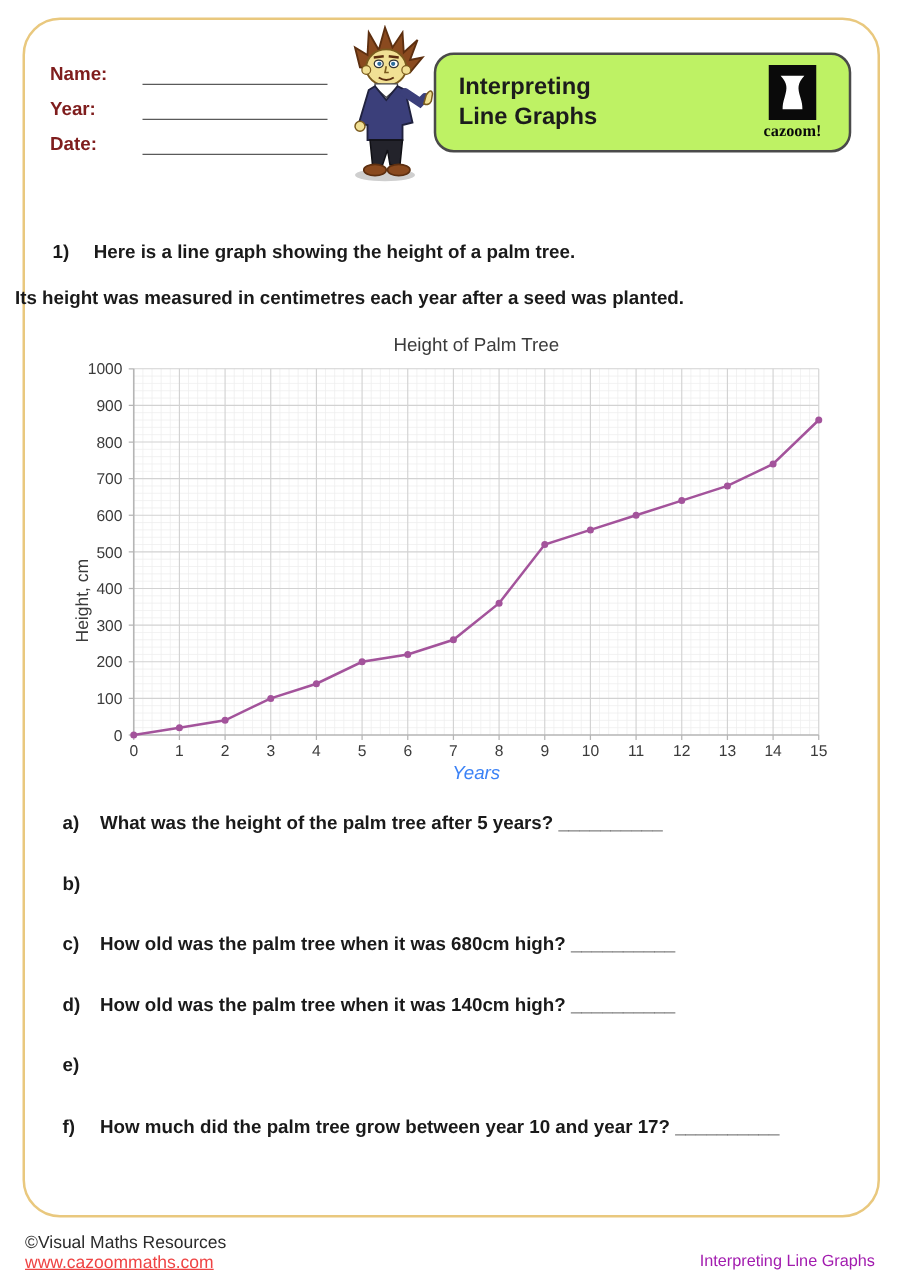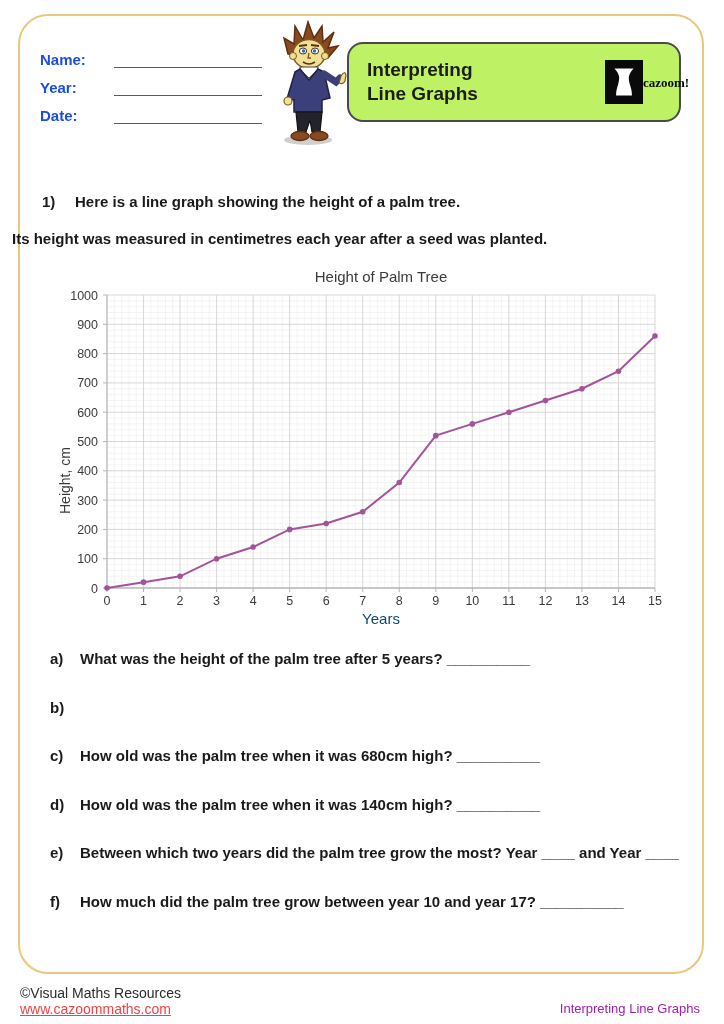--- a/index.html
+++ b/index.html
@@ -4,46 +4,46 @@
 <style>
   * { margin:0; padding:0; box-sizing:border-box; }
   html,body { width:724px; height:1024px; background:#ffffff; font-family:"Liberation Sans", sans-serif; position:relative; overflow:hidden; }
 
   .page-frame { position:absolute; left:18px; top:14px; width:686px; height:960px;
     border:2px solid #e9c87e; border-radius:30px; }
 
   
   .fields { position:absolute; left:40px; top:40px; }
   .field-row { display:flex; align-items:flex-end; height:28px; }
-  .field-label { font-weight:bold; font-size:15px; color:#1d4ed8; width:52px; }
+  .field-label { font-weight:bold; font-size:15px; color:#7f1d1d; width:52px; }
   .field-line { display:inline-block; width:148px; border-bottom:1.5px solid #5a5a5a; height:18px; margin-left:22px; }
 
   .mascot { position:absolute; left:262px; top:20px; width:96px; height:128px; }
 
   .title-box { position:absolute; left:347px; top:42px; width:334px; height:80px;
     border:2px solid #4a4a4a; border-radius:16px; background:#bef264;
     display:flex; align-items:center; justify-content:space-between; padding:0 16px 0 18px; }
   .title-text { font-weight:bold; font-size:19px; line-height:24px; color:#1c1c1c; }
-  .logo { display:flex; flex-direction:row; align-items:center; width:58px; }
+  .logo { display:flex; flex-direction:column; align-items:center; width:58px; }
   .logo-mark { width:38px; height:44px; background:#0a0a0a; display:flex; align-items:center; justify-content:center; }
   .logo-word { font-family:"Liberation Serif", serif; font-weight:bold; font-size:13px; color:#0a0a0a; margin-top:1px; }
 
   
   .intro1 { position:absolute; left:42px; top:193px; font-weight:bold; font-size:15px; color:#1a1a1a; }
   .intro1 .qnum { display:inline-block; width:33px; }
   .intro2 { position:absolute; left:12px; top:230px; font-weight:bold; font-size:15px; color:#1a1a1a; }
 
   
   .chart-wrap { position:absolute; left:0; top:258px; width:724px; height:378px; }
   .chart-title { position:absolute; left:107px; top:10px; width:548px; text-align:center;
     font-size:15px; color:#3b3b3b; }
   .chart-ylabel { position:absolute; left:57px; top:256px; transform:rotate(-90deg); transform-origin:left top;
     font-size:14px; color:#3b3b3b; white-space:nowrap; }
   .chart-xlabel { position:absolute; left:107px; top:352px; width:548px; text-align:center;
-    font-size:15px; color:#0c4a6e; }
+    font-size:15px; color:#3b82f6;font-style:italic; }
   #chart-svg { position:absolute; left:40px; top:28px; }
 
   
   .questions { position:absolute; left:0; top:650px; width:724px; }
   .q-row { display:flex; margin-bottom:27.5px; height:21px; }
   .q-letter { font-weight:bold; font-size:15px; color:#1a1a1a; width:30px; margin-left:50px; }
   .q-text { font-weight:bold; font-size:15px; color:#1a1a1a; }
 
   
   .footer-left { position:absolute; left:20px; top:985px; font-size:14px; color:#2b2b2b; }
@@ -342,21 +342,20 @@
   <div class="q-row">
     <span class="q-letter">c)</span>
     <span class="q-text">How old was the palm tree when it was 680cm high? __________</span>
   </div>
   <div class="q-row">
     <span class="q-letter">d)</span>
     <span class="q-text">How old was the palm tree when it was 140cm high? __________</span>
   </div>
   <div class="q-row">
     <span class="q-letter">e)</span>
-    <span class="q-text">Between which two years did the palm tree grow the most? Year ____ and Year ____</span>
   </div>
   <div class="q-row">
     <span class="q-letter">f)</span>
     <span class="q-text">How much did the palm tree grow between year 10 and year 17? __________</span>
   </div>
 </div>
 
 <div class="footer-left">
   <span>©Visual Maths Resources</span>
   <span class="footer-link">www.cazoommaths.com</span>

